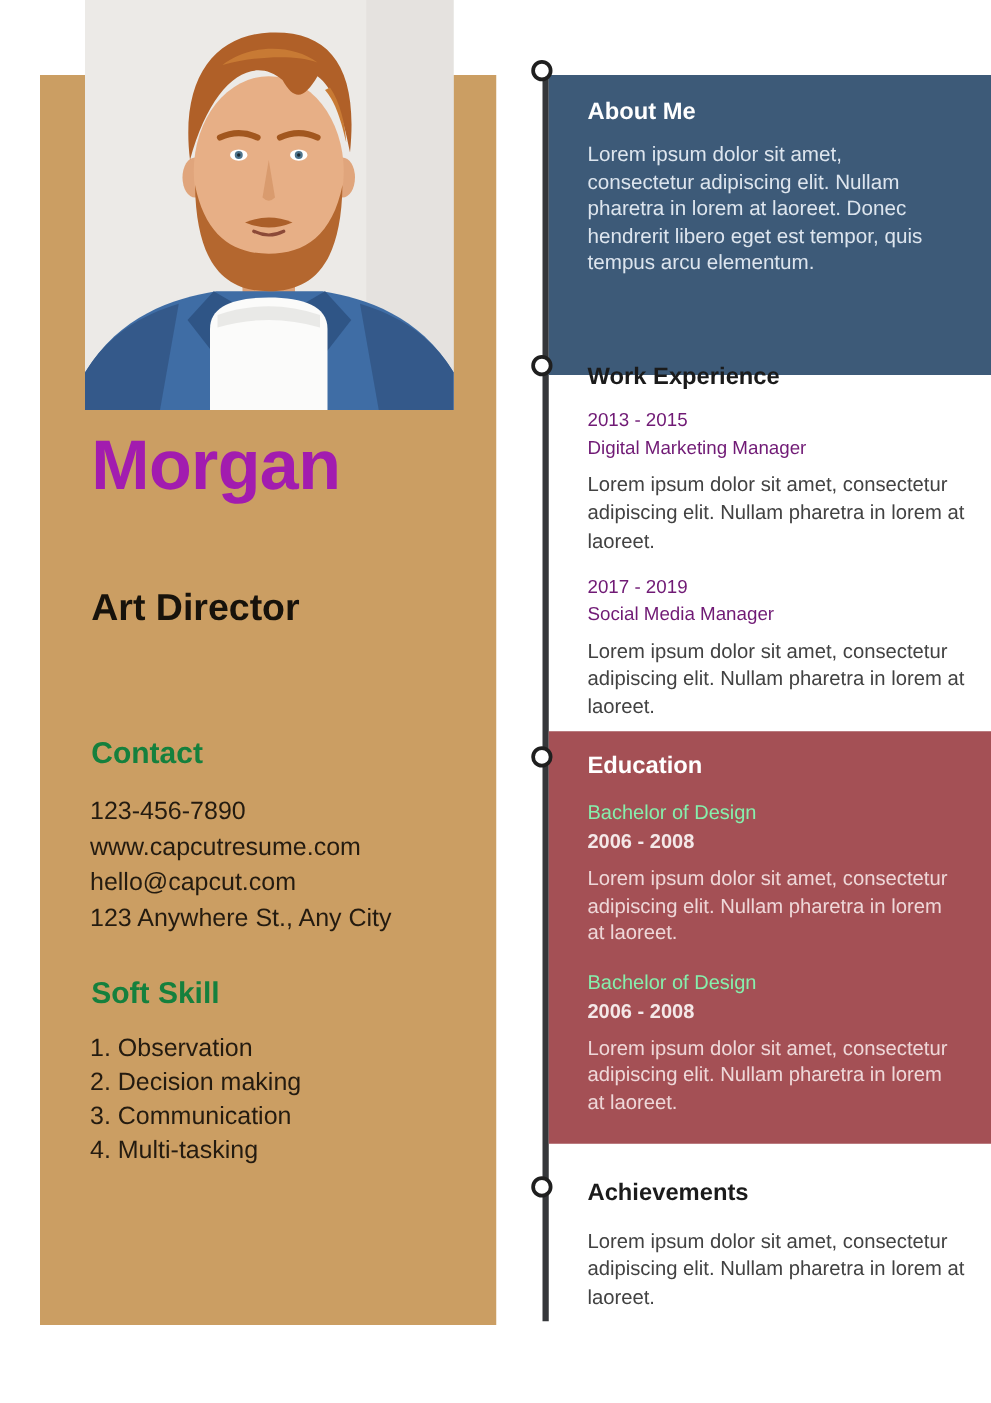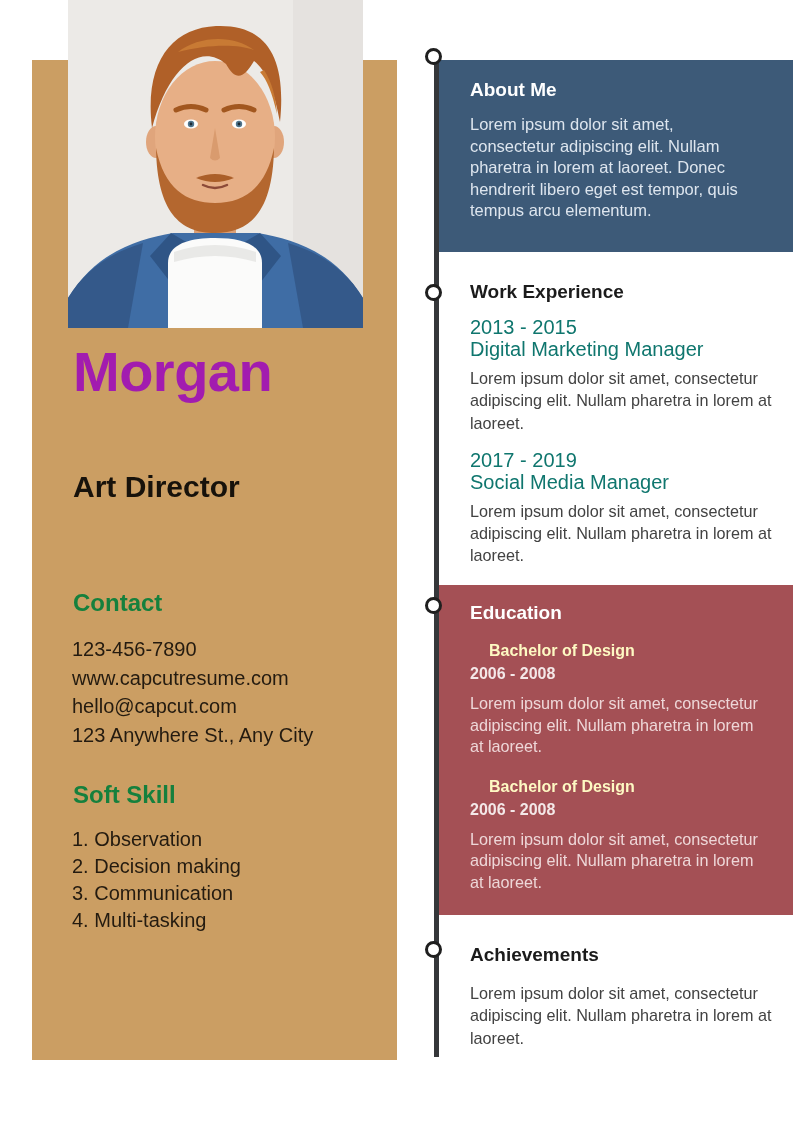--- a/index.html
+++ b/index.html
@@ -29,34 +29,34 @@
 
   
   .tl-line { left:434px; top:60px; width:5px; height:997px; background:var(--timeline_line,#35373a); }
   .tl-dot { width:17px; height:17px; border:3px solid #1f1f1f; border-radius:50%; background:#ffffff; left:425px; z-index:5; }
   .dot-about { top:48px; }
   .dot-work { top:284px; }
   .dot-education { top:597px; }
   .dot-achievements { top:941px; }
 
   
-  .about-box { left:439px; top:60px; width:354px; height:192px; background:var(--about_blue,#3d5a78); padding:19px 0 0 31px; }
+  .about-box { left:439px; top:60px; width:354px; height:240px; background:var(--about_blue,#3d5a78); padding:19px 0 0 31px; }
   .about-box h2 { font-size:19px; font-weight:700; color:#ffffff; margin-bottom:13px; }
   .about-body { width:280px; font-size:16.5px; line-height:21.5px; color:#dde5ee; }
 
   
   .section-heading { font-size:19px; font-weight:700; color:var(--heading_black,#1b1b1b); margin-bottom:13px; }
-  .work-section { left:470px; top:281px; width:315px; }
-  .entry-period, .entry-role { font-size:20px; line-height:22px; color:#0f766e; }
+  .work-section { left:470px; top:291px; width:315px; }
+  .entry-period, .entry-role { font-size:15px; line-height:22px; color:#701a75; }
   .entry-body { font-size:16.2px; line-height:22.3px; color:#424242; margin-top:7px; margin-bottom:15px; width:312px; }
 
   
   .edu-box { left:439px; top:585px; width:354px; height:330px; background:var(--education_red,#a45055); padding:17px 24px 16px 31px; }
   .edu-box h2 { font-size:19px; font-weight:700; color:#ffffff; margin-bottom:15px; }
-  .edu-degree { font-size:16px; line-height:23px; font-weight:700; color:#fef9c3;margin-left:19px; }
+  .edu-degree { font-size:16px; line-height:23px; font-weight:400; color:#86efac; }
   .edu-period { font-size:16px; line-height:23px; font-weight:600; color:#f4e8e8; }
   .edu-body { font-size:16.2px; line-height:21.5px; color:#eed7d8; margin-top:8px; margin-bottom:17px; max-width:300px; }
 
   
   .ach-section { left:470px; top:944px; width:315px; }
   .ach-section .section-heading { margin-bottom:16px; }
   .ach-body { font-size:16.2px; line-height:22.3px; color:#424242; width:312px; }
 </style>
 </head>
 <body>

